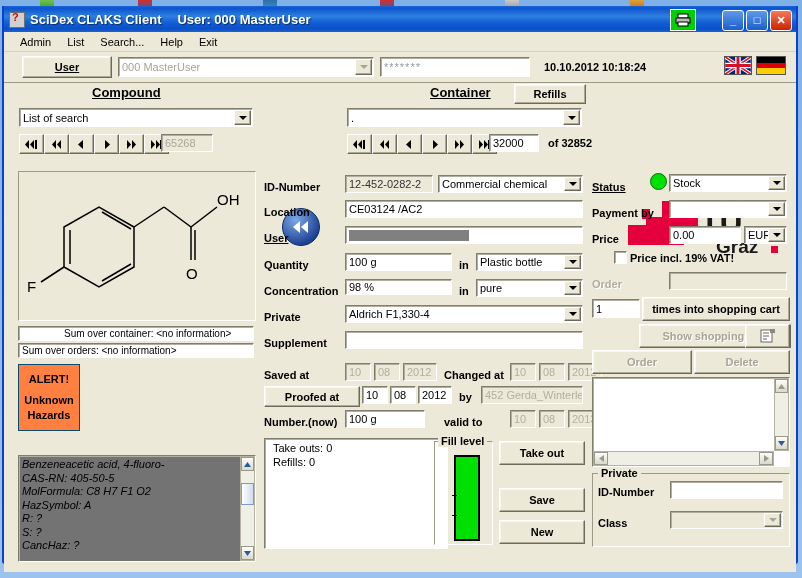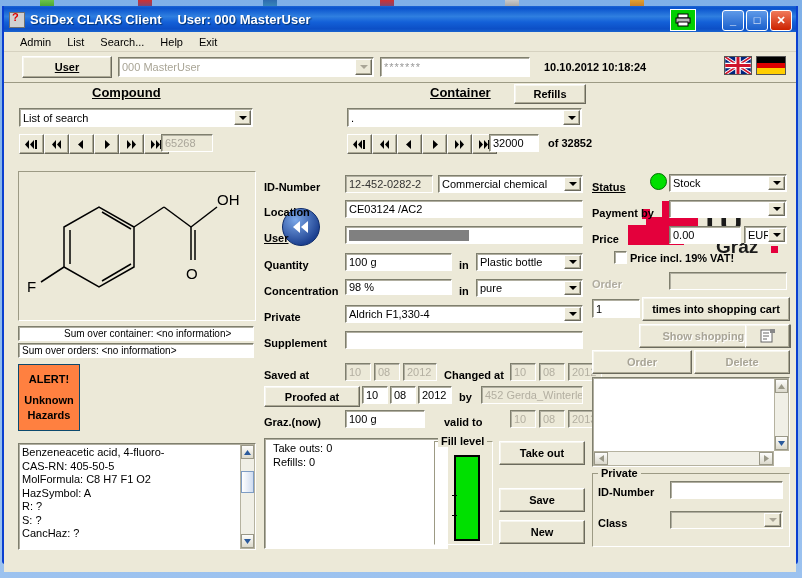--- a/index.html
+++ b/index.html
@@ -232,22 +232,22 @@
     <div class="fld" style="position:absolute;left:14px;top:243px;width:236px;height:15px;font-size:10px;padding-left:45px;">Sum over container: &lt;no information&gt;</div>
     <div class="fld" style="position:absolute;left:14px;top:260px;width:236px;height:15px;font-size:10px;">Sum over orders: &lt;no information&gt;</div>
 
     <div style="position:absolute;left:14px;top:281px;width:60px;height:65px;background:#ff8040;border:1px solid #0c4a6e;
          display:flex;flex-direction:column;align-items:center;justify-content:center;font-weight:bold;font-size:11px;line-height:15px;">
       <span>ALERT!</span>
       <span style="margin-top:6px;">Unknown</span>
       <span>Hazards</span>
     </div>
 
-    <div style="position:absolute;left:14px;top:360px;width:236px;height:105px;background:#ffffff;
-         border:1px solid;border-color:#7f7f6e #fff #fff #7f7f6e;box-shadow:inset 1px 1px 0 #b0aea0;overflow:hidden;">
+    <div style="position:absolute;left:14px;top:372px;width:236px;height:105px;background:#737373;
+         border:1px solid;border-color:#7f7f6e #fff #fff #7f7f6e;box-shadow:inset 1px 1px 0 #b0aea0;overflow:hidden;font-style:italic;">
       <div style="padding:2px 3px;font-size:11px;line-height:13.5px;">
         <div>Benzeneacetic acid, 4-fluoro-</div>
         <div>CAS-RN: 405-50-5</div>
         <div>MolFormula: C8 H7 F1 O2</div>
         <div>HazSymbol: A</div>
         <div>R: ?</div>
         <div>S: ?</div>
         <div>CancHaz: ?</div>
       </div>
       <div class="sbar" style="right:0;top:0;bottom:0;width:15px;">
@@ -370,21 +370,21 @@
     <div class="fld dis" style="position:absolute;left:535px;top:280px;width:26px;height:18px;">08</div>
     <div class="fld dis" style="position:absolute;left:564px;top:280px;width:34px;height:18px;">2012</div>
 
     <div class="btn" style="position:absolute;left:260px;top:303px;width:94px;height:19px;">Proofed at</div>
     <div class="fld" style="position:absolute;left:358px;top:303px;width:26px;height:18px;">10</div>
     <div class="fld" style="position:absolute;left:386px;top:303px;width:26px;height:18px;">08</div>
     <div class="fld" style="position:absolute;left:414px;top:303px;width:34px;height:18px;">2012</div>
     <div class="lbl" style="left:455px;top:308px;">by</div>
     <div class="fld dis" style="position:absolute;left:477px;top:303px;width:102px;height:18px;">452 Gerda_Winterleitne</div>
 
-    <div class="lbl" style="left:260px;top:333px;">Graz.(now)</div>
+    <div class="lbl" style="left:260px;top:333px;">Number.(now)</div>
     <div class="fld" style="position:absolute;left:341px;top:327px;width:80px;height:18px;">100 g</div>
     <div class="lbl" style="left:440px;top:333px;">valid to</div>
     <div class="fld dis" style="position:absolute;left:506px;top:327px;width:26px;height:18px;">10</div>
     <div class="fld dis" style="position:absolute;left:535px;top:327px;width:26px;height:18px;">08</div>
     <div class="fld dis" style="position:absolute;left:564px;top:327px;width:34px;height:18px;">2013</div>
 
     <div style="position:absolute;left:260px;top:355px;width:166px;height:105px;background:#fff;
          border:1px solid;border-color:#7f7f6e #fff #fff #7f7f6e;box-shadow:inset 1px 1px 0 #b0aea0;
          padding:2px 8px;font-size:11px;line-height:14px;">
       <div>Take outs: 0</div>

